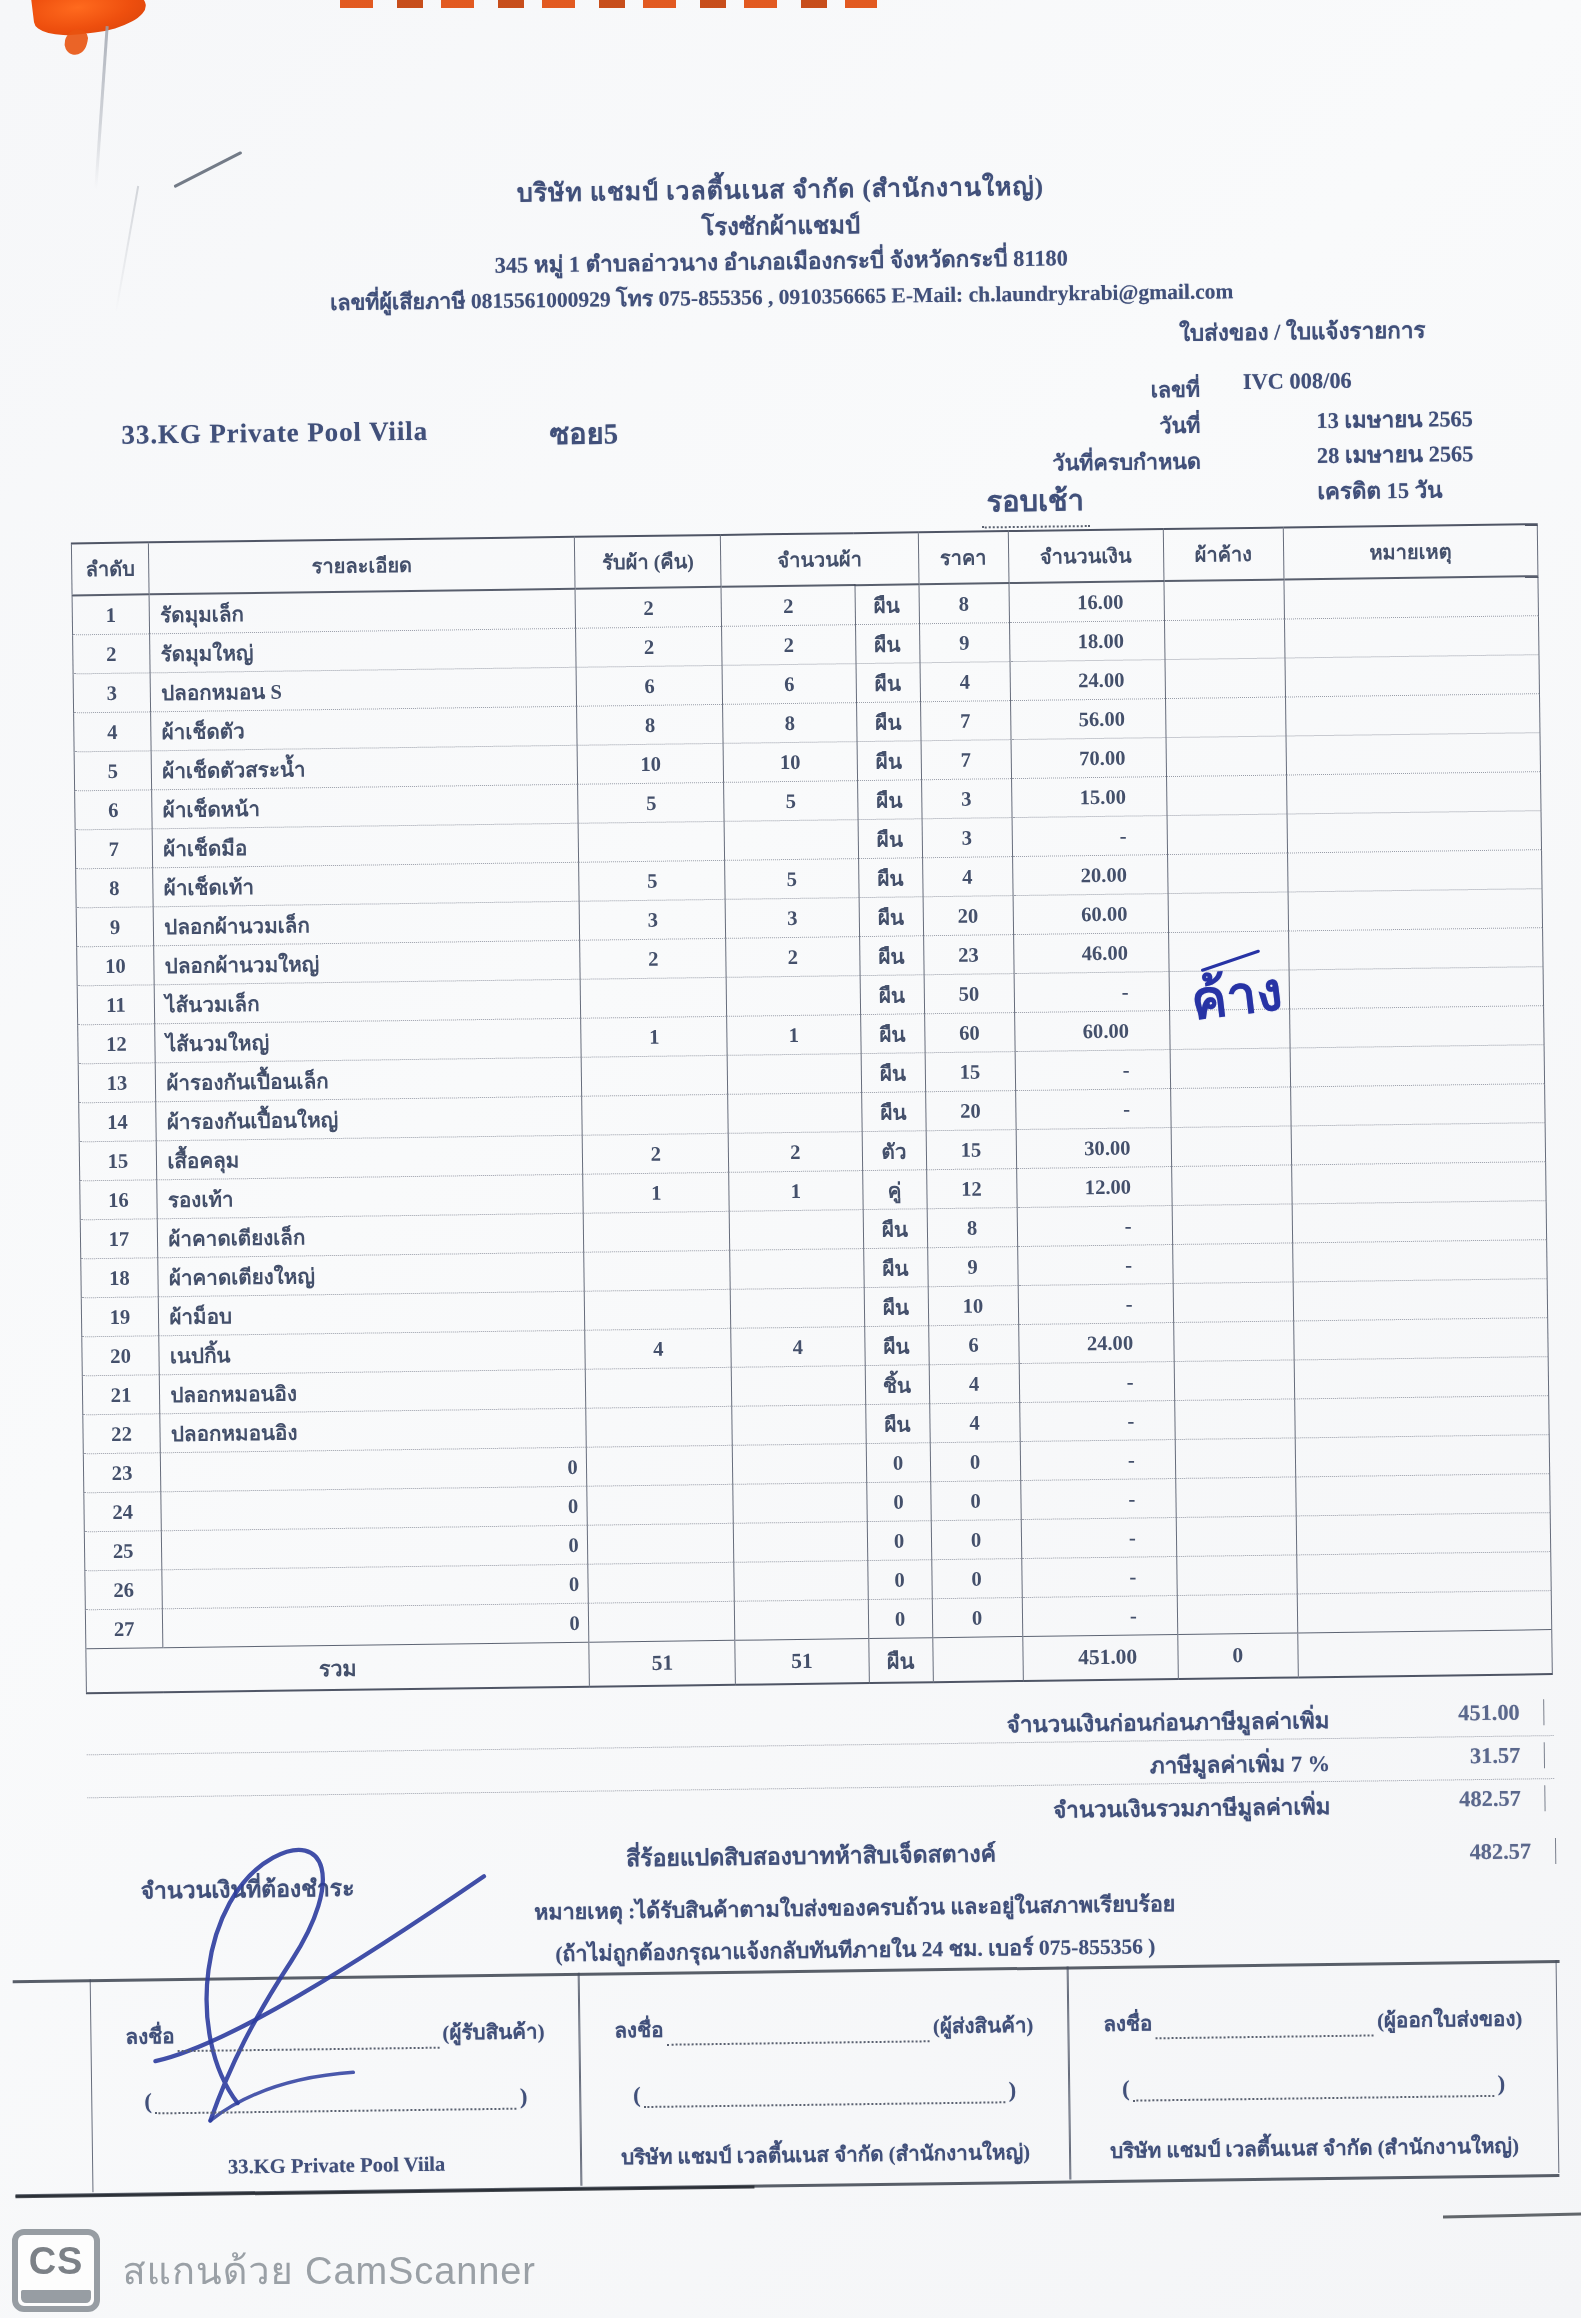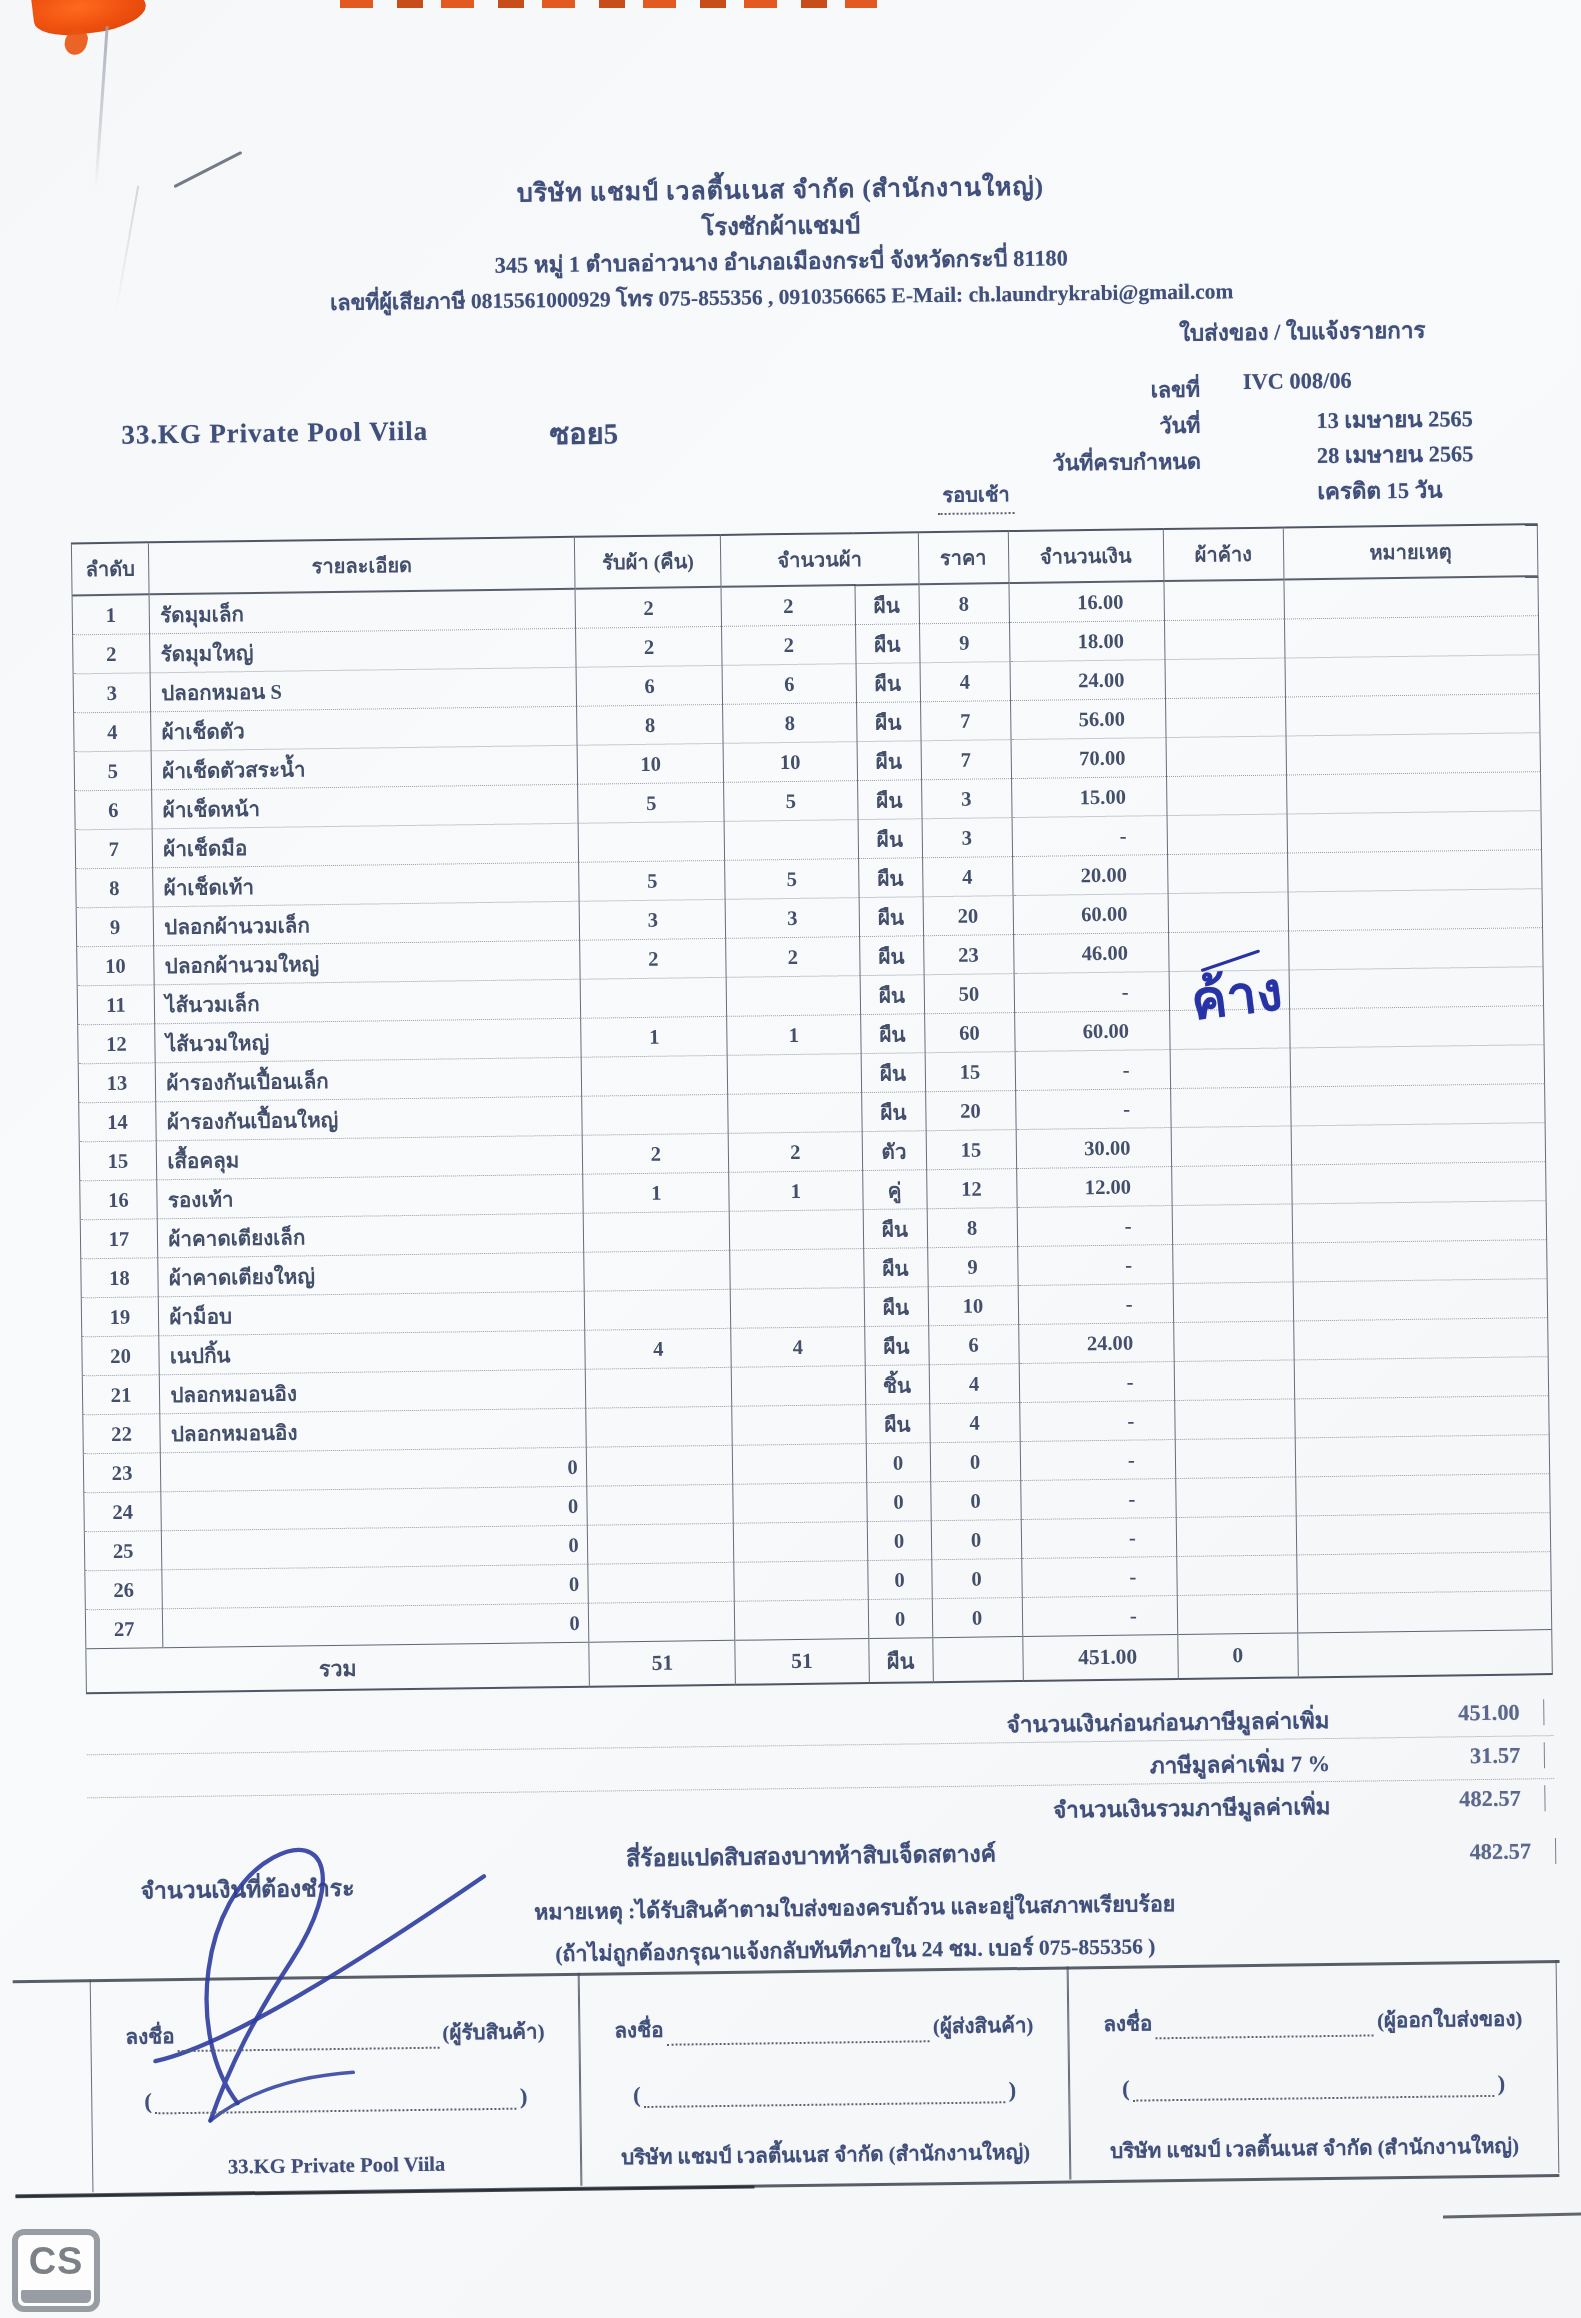--- a/index.html
+++ b/index.html
@@ -30,21 +30,21 @@
   .h1{top:169px;font-size:25px;letter-spacing:0.9px;}
   .h2{top:206px;font-size:24px;}
   .h3{top:243px;font-size:22.4px;}
   .h4{top:279px;font-size:21.5px;}
   .doc-type{left:1109px;top:320px;width:404px;font-size:22.4px;text-align:center;}
 
   .meta-label{font-size:21.5px;}
   .meta-value{font-size:22.4px;}
   .customer{left:129px;top:411px;font-size:27px;letter-spacing:0.9px;}
   .zone{left:557px;top:408px;font-size:29px;}
-  .round{left:944px;top:481px;font-size:20px;border-bottom:2.6px dotted #5a6170;padding:0 5.2px 1.7px;}
+  .round{left:988px;top:481px;font-size:29px;border-bottom:2.6px dotted #5a6170;padding:0 5.2px 1.7px;}
 
   
   table.inv{position:absolute;left:77px;top:533px;width:1467px;border-collapse:collapse;table-layout:fixed;}
   table.inv td,table.inv th{border-left:1.7px solid rgba(66,74,92,.8);border-right:1.7px solid rgba(66,74,92,.8);padding:0 5.2px;font-size:20.6px;color:#44506b;font-weight:700;overflow:hidden;white-space:nowrap;}
   table.inv thead th{border-top:2.6px solid rgba(60,67,84,.9);border-bottom:2.6px solid rgba(60,67,84,.85);height:50px;font-size:20px;text-align:center;}
   table.inv tbody td{border-bottom:1.7px dotted rgba(120,126,140,.75);height:38px;}
   table.inv .c{text-align:center;}
   table.inv .r{text-align:right;padding-right:40px;}
   table.inv .desc{padding-left:10.3px;}
   table.inv .desc0{text-align:right;padding-right:8.6px;}
@@ -525,16 +525,17 @@
     </div>
     <div class="abs long-line2"></div>
     <div class="abs long-line2b"></div>
   </div>
 
   <div class="abs footer">
     <div class="cs-logo">
       <div class="cs-letters">CS</div>
       <div class="cs-bar"></div>
     </div>
+    <span class="cs-text">สแกนด้วย CamScanner</span>
   </div>
 
 </div>
 
 
 </body></html>

